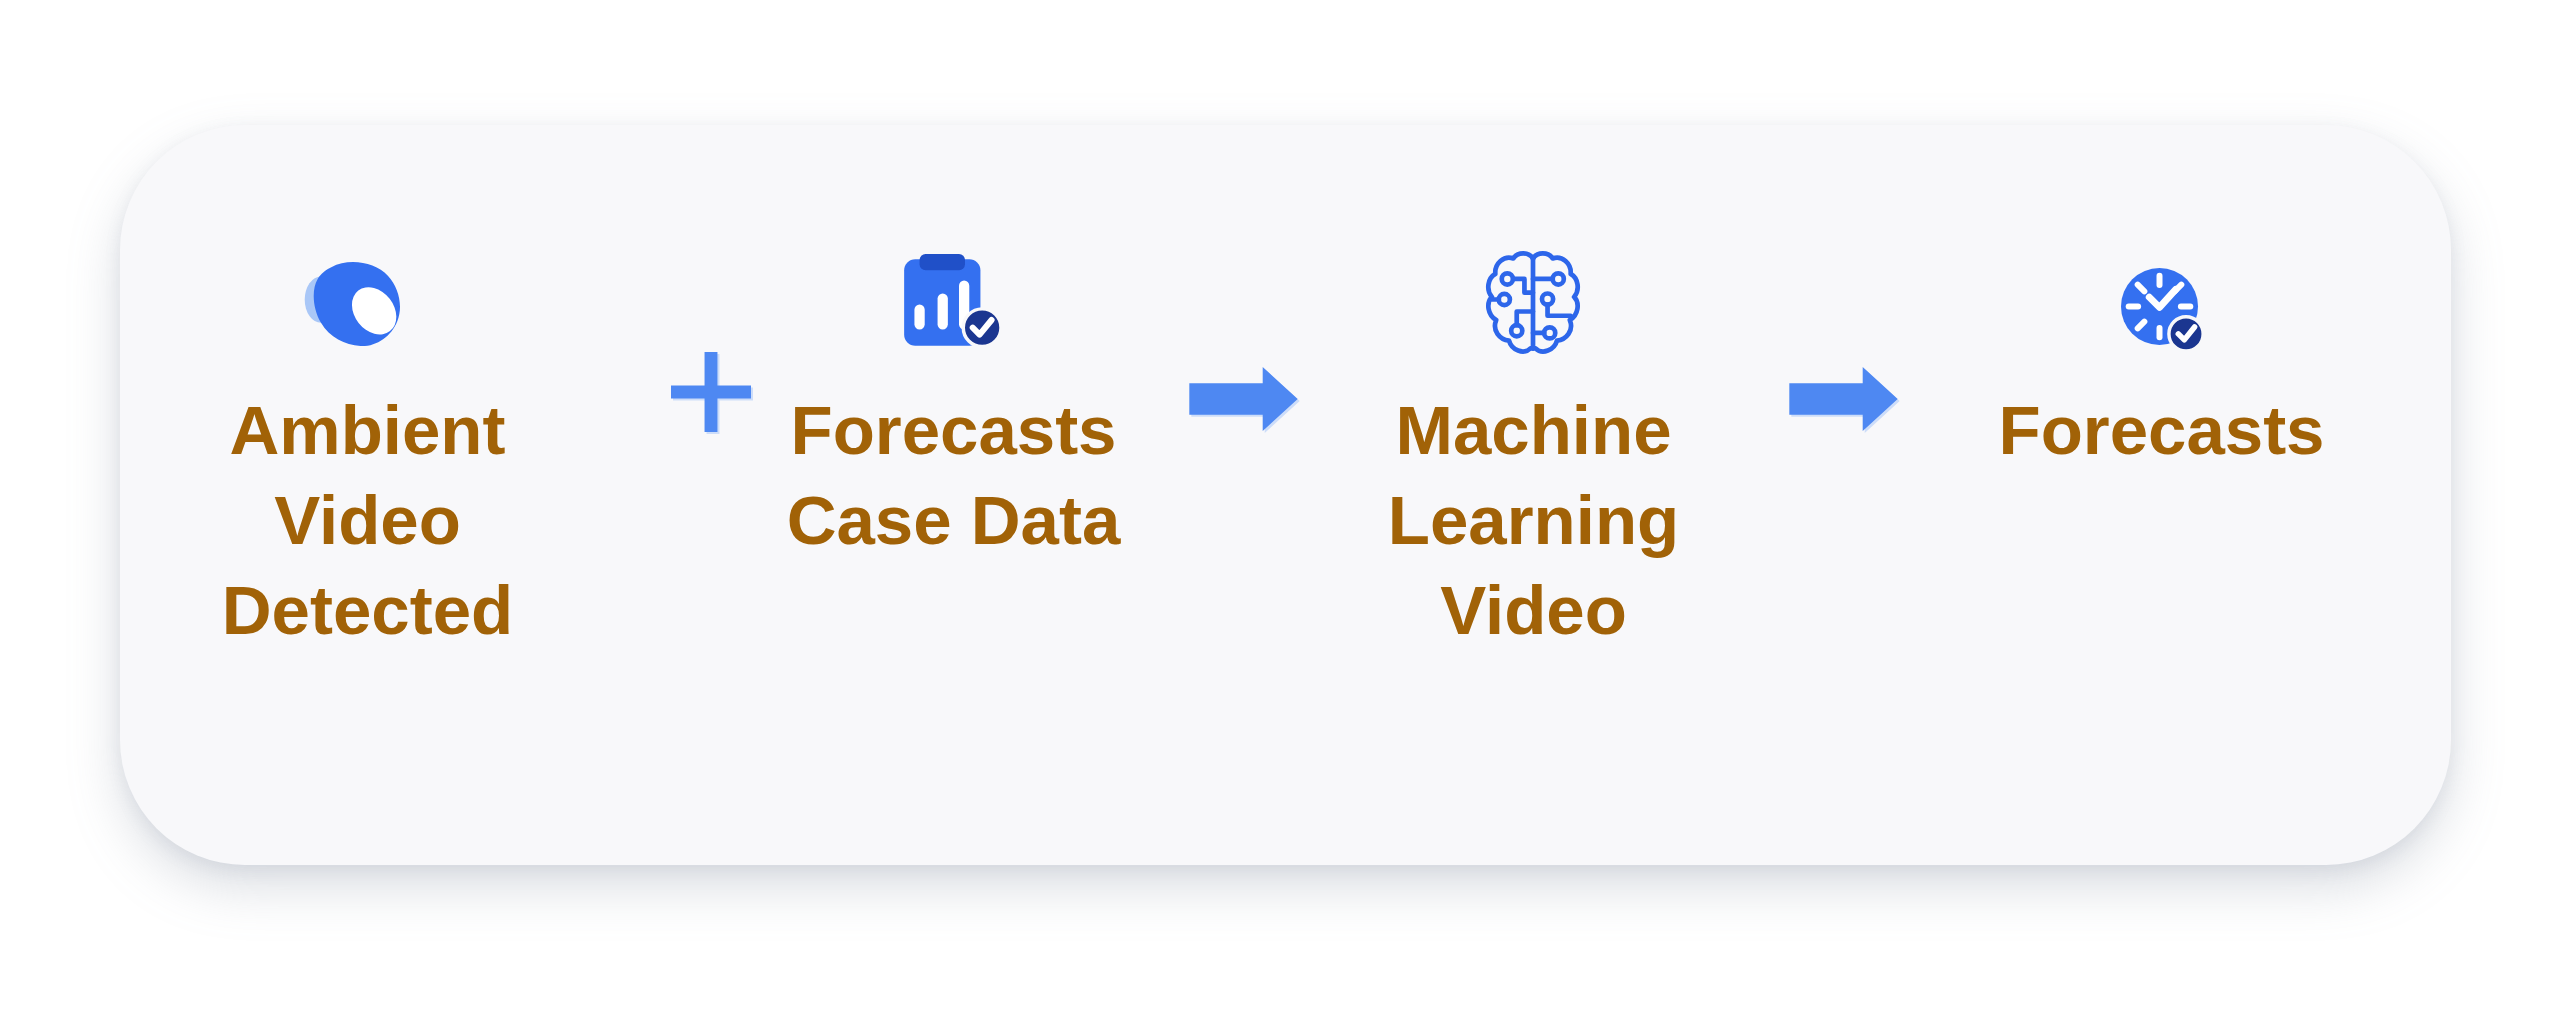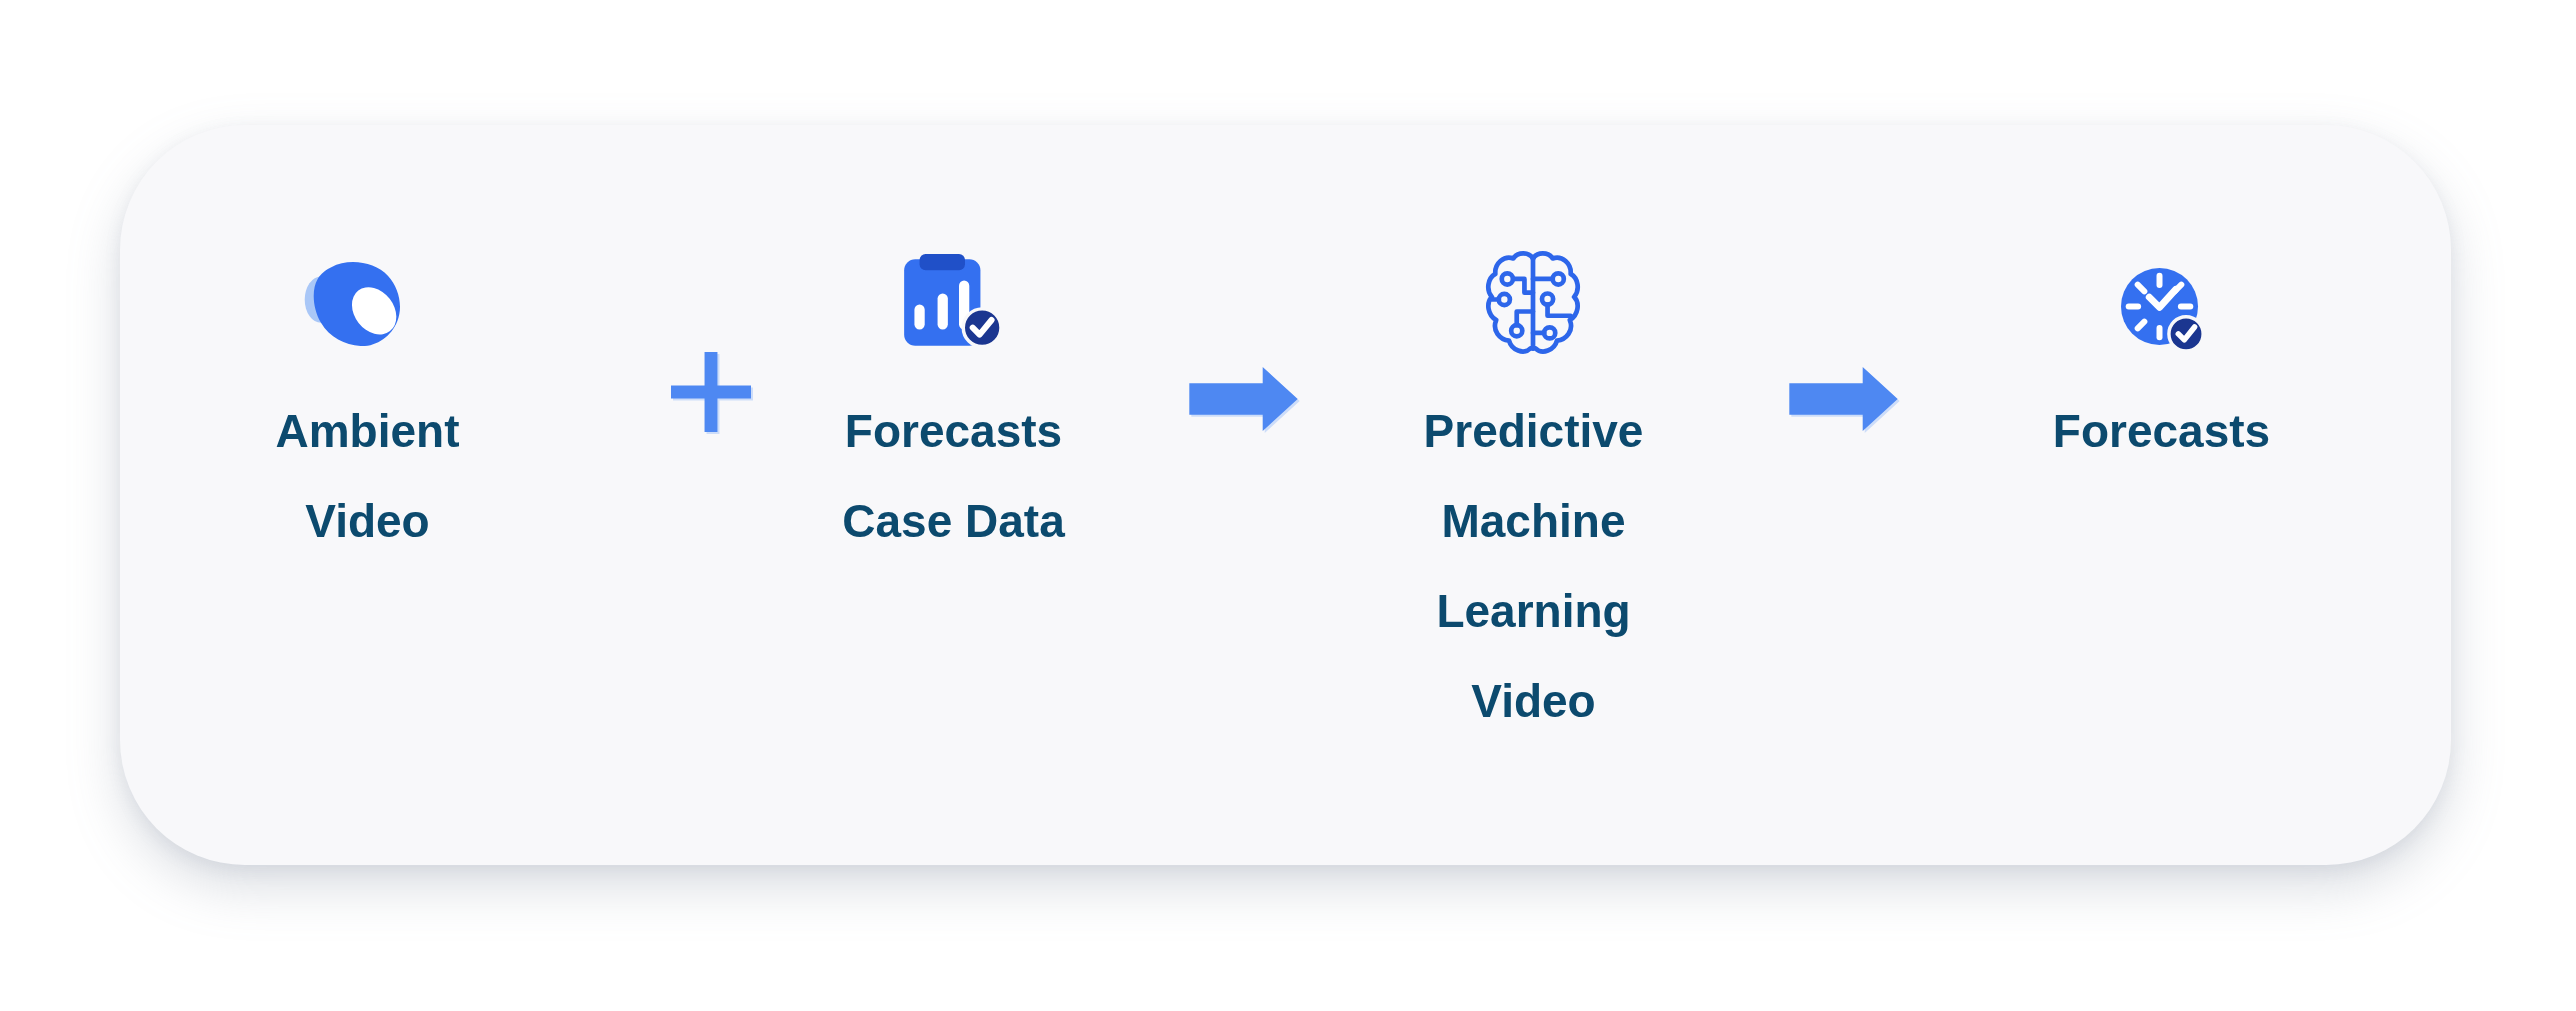--- a/index.html
+++ b/index.html
@@ -31,23 +31,23 @@
     position: absolute;
     display: block;
   }
   .label {
     position: absolute;
     top: 137px;
     left: 0;
     width: 100%;
     text-align: center;
     font-weight: 700;
-    font-size: 46px;
+    font-size: 69px;
     line-height: 90px;
-    color: #0c4a6e;
+    color: #a16207;
   }
   .connector {
     position: absolute;
     display: block;
     filter: drop-shadow(2.6px 2.6px 0 rgba(169, 199, 247, 0.55));
   }
   #step1 { left: 144px; }
   #step2 { left: 730px; }
   #step3 { left: 1310px; }
   #step4 { left: 1938px; }
@@ -67,20 +67,21 @@
 
   <div class="step" id="step1">
     <svg class="icon" id="icon1" width="102" height="88" viewBox="0 0 119 102">
       <ellipse cx="21" cy="46" rx="19" ry="27" fill="#a9c7f7"></ellipse>
       <path d="M33,8 C54,-3 84,2 99,18 C112,32 117,54 110,71 C103,89 85,101 67,100 C49,99 31,90 21,73 C11,56 10,34 17,22 C21,15 27,11 33,8 Z" fill="#3470f0"></path>
       <ellipse cx="83" cy="59" rx="23" ry="30" fill="#ffffff" transform="rotate(-38 83 59)"></ellipse>
     </svg>
     <div class="label">
       <div>Ambient</div>
       <div>Video</div>
+      <div>Detected</div>
     </div>
   </div>
 
   <svg class="connector" id="plus" width="80" height="80" viewBox="0 0 93 93">
     <path d="M39,0 h15 v39 h39 v15 h-39 v39 h-15 v-39 H0 v-15 h39 Z" fill="#4e88f2"></path>
   </svg>
 
   <div class="step" id="step2">
     <svg class="icon" id="icon2" width="100" height="96" viewBox="0 0 116 112">
       <rect x="1" y="6" width="89" height="101" rx="13" fill="#3470f0"></rect>
@@ -115,21 +116,20 @@
         <circle cx="37" cy="95.5" r="6.5"></circle>
         <path d="M79,35 L56,35"></path>
         <circle cx="85.5" cy="35" r="6.5"></circle>
         <path d="M73,65 L73,78 L100,78"></path>
         <circle cx="73" cy="58.5" r="6.5"></circle>
         <path d="M69,98 L56,98"></path>
         <circle cx="75.5" cy="98" r="6.5"></circle>
       </g>
     </svg>
     <div class="label">
-      <div>Predictive</div>
       <div>Machine</div>
       <div>Learning</div>
       <div>Video</div>
     </div>
   </div>
 
   <svg class="connector" id="arrow2" width="109" height="64" viewBox="0 0 127 75">
     <polygon points="0,19 86,19 86,0 127,37.5 86,75 86,56 0,56" fill="#4e88f2"></polygon>
   </svg>
 

